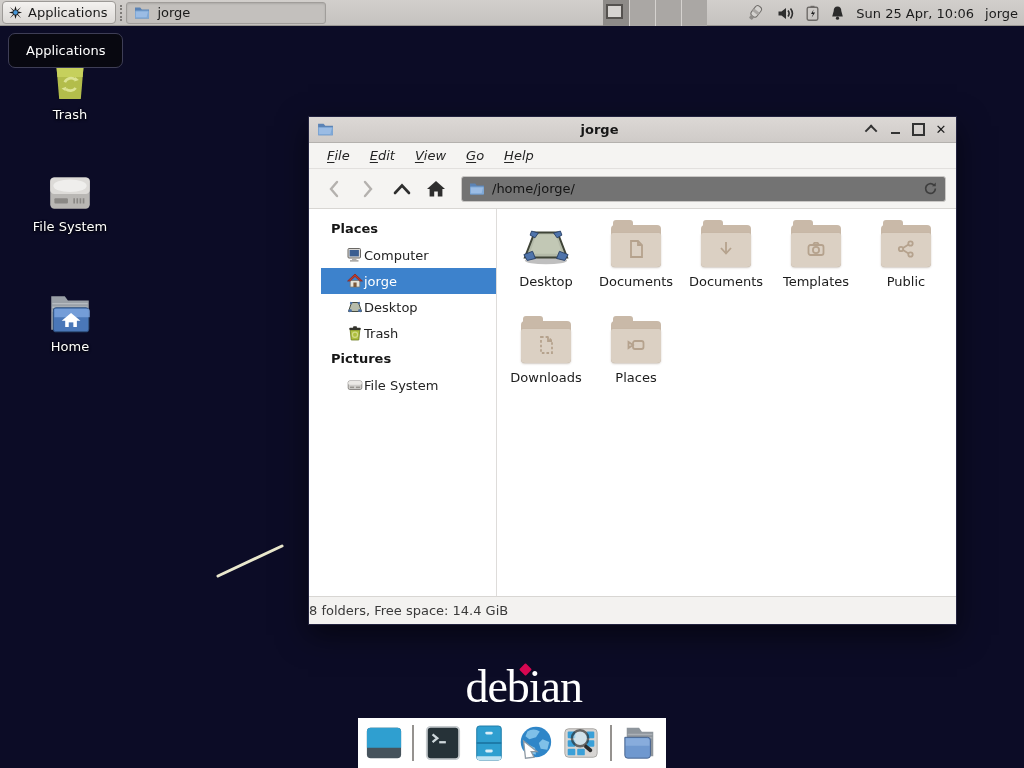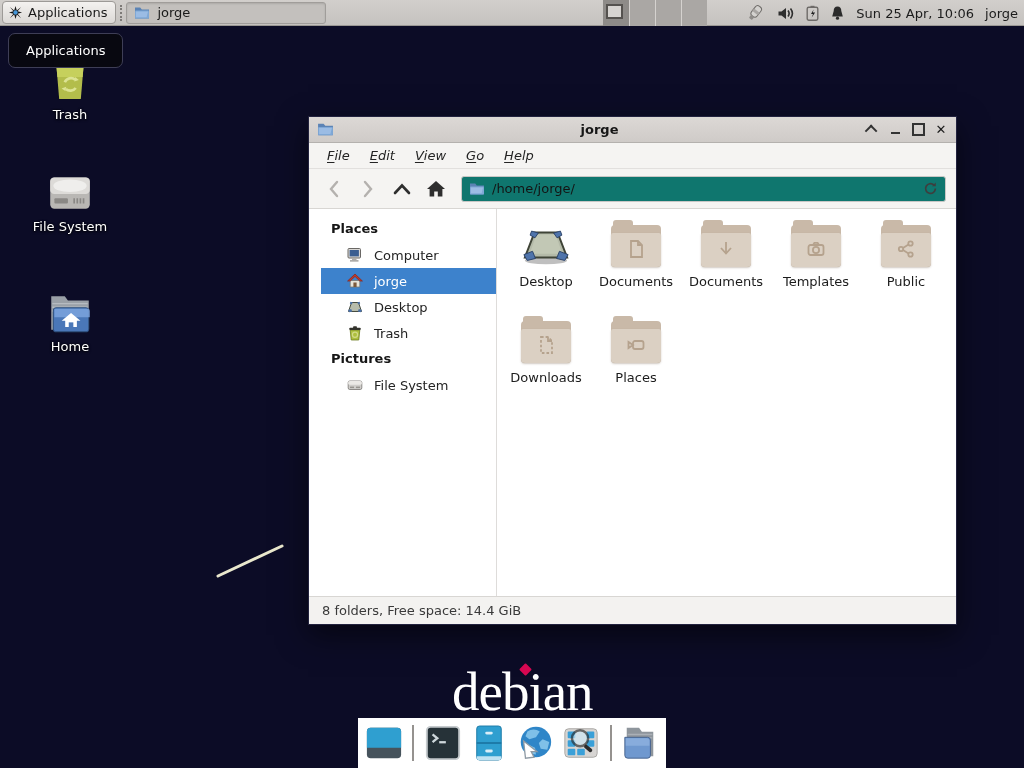--- a/index.html
+++ b/index.html
@@ -82,52 +82,52 @@
   }
   .menu-item { padding:3px 10px; color:#242424; }
   .menu-item u { text-decoration:underline; text-underline-offset:2px; }
 
   .toolbar {
     height:40px; flex:0 0 40px; background:#f5f4f2; border-bottom:1px solid #d8d6d3;
     display:flex; align-items:center; padding:0 10px; gap:4px;
   }
   .tool-btn { width:30px; height:28px; display:flex; align-items:center; justify-content:center; border-radius:3px; }
   .path-entry {
-    flex:1; height:26px; margin-left:6px; background:#0f766e;
+    flex:1; height:26px; margin-left:6px; background:#737373;
     border:1px solid #c9c7c5; border-radius:3px;
     display:flex; align-items:center; gap:7px; padding:0 7px;
   }
   .path-entry .path-text { color:#141414; }
   .path-entry .reload { margin-left:auto; }
 
   .content { flex:1; display:flex; min-height:0; }
   .sidebar { width:176px; flex:0 0 176px; background:#fff; border-right:1px solid #dedcda; padding-top:7px;margin-left:12px; }
   .side-header { font-weight:bold; color:#161616; padding:5px 10px 6px; }
-  .side-row { height:26px; display:flex; align-items:center; gap:11px; padding-left:26px; color:#242424; }
+  .side-row { height:26px; display:flex; align-items:center; gap:1px; padding-left:26px; color:#242424; }
   .side-row.selected { background:#3d82cc; color:#fff; }
 
   .main { flex:1; padding:14px 0 0 4px; display:flex; flex-wrap:wrap; align-content:flex-start; }
   .fitem { width:90px; height:96px; display:flex; flex-direction:column; align-items:center; }
   .ficon { width:50px; height:42px; position:relative; margin-top:2px; }
   .folder-base { position:absolute; inset:0; background:#c9b9a8; border-radius:4px; }
   .folder-base::before { content:""; position:absolute; top:-5px; left:2px; width:20px; height:8px; background:#c9b9a8; border-radius:3px 3px 0 0; }
   .folder-front { position:absolute; left:0; right:0; top:8px; bottom:0; background:#dbd0c3; border-radius:2px 2px 4px 4px; box-shadow:0 1px 2px rgba(120,100,80,.35); }
   .emblem { position:absolute; left:13px; top:12px; }
   .flabel { margin-top:7px; color:#1c1c1c; }
 
   .statusbar {
     height:28px; flex:0 0 28px; background:#f3f2f0; border-top:1px solid #d8d6d3;
-    display:flex; align-items:center; padding-left:13px; color:#3a3a3a;
+    display:flex; align-items:center; color:#3a3a3a;
   }
 
   
   .debian {
     position:absolute; left:452px; top:660px; width:130px; height:48px;
     color:#fff; font-family:"Liberation Serif","DejaVu Serif",serif;
-    font-size:55px; letter-spacing:-1px; text-align:right;
+    font-size:46px; letter-spacing:-1px; text-align:right;
   }
   .debian .dot {
     position:absolute; left:69px; top:5px; width:9px; height:9px;
     background:#d70751; transform:rotate(45deg); border-radius:1px;
   }
 
   
   .dock {
     position:absolute; left:358px; top:718px; width:308px; height:50px;
     background:#fff; display:flex; align-items:center; padding:0 6px; gap:7px;

